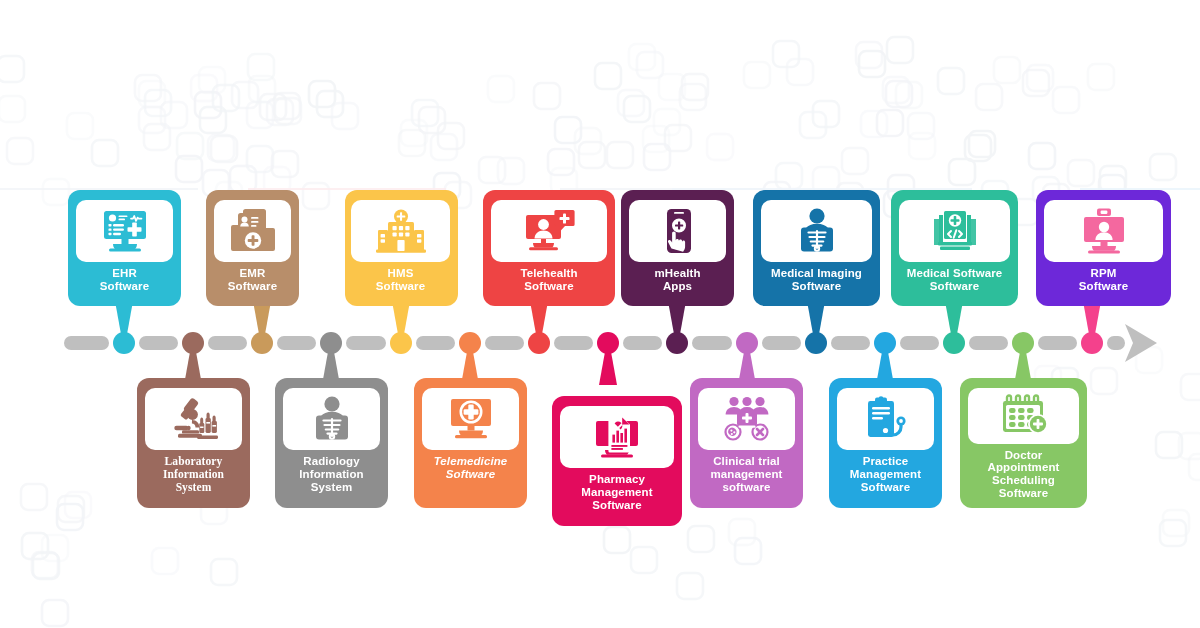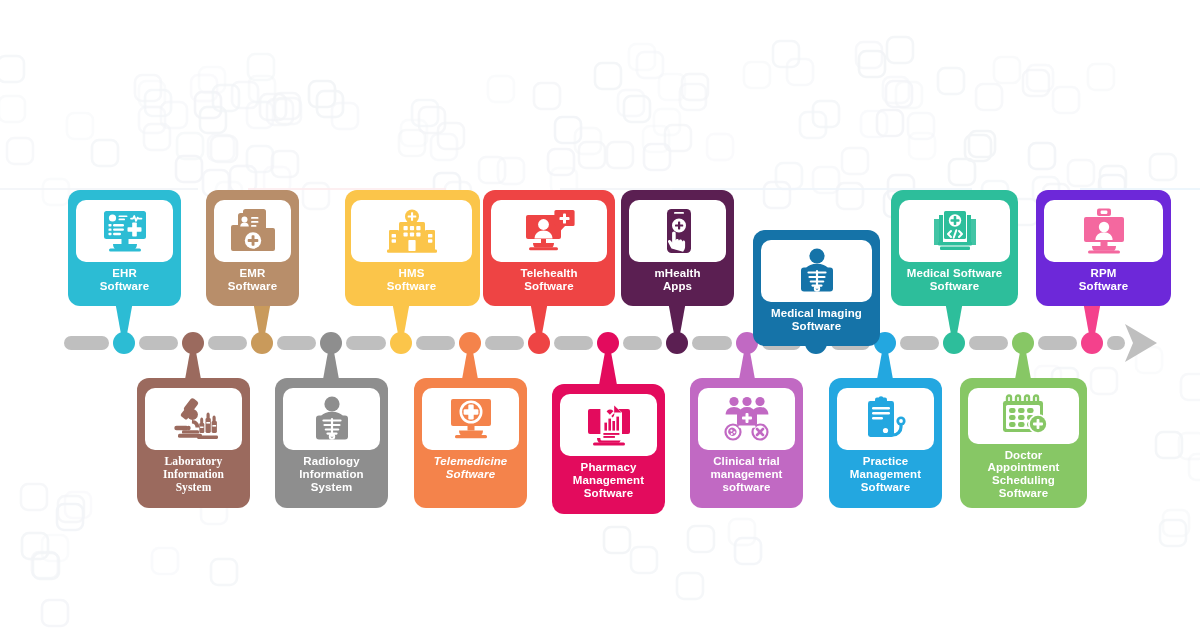--- a/index.html
+++ b/index.html
@@ -330,21 +330,21 @@
       <rect x="21.6" y="27.2" width="2.9" height="10.6" rx=".8"></rect>
       <rect x="17.7" y="31.1" width="10.6" height="2.9" rx=".8"></rect>
     </g>
           </svg>
         </div>
         <div class="clabel">
           <div>EMR</div>
           <div>Software</div>
         </div>
       </div>
-      <div class="card" style="left: 345px; width: 135px; background: rgb(251, 197, 74); top: 190px; padding-left: 6px;">
+      <div class="card" style="left: 345px; width: 113px; background: rgb(251, 197, 74); top: 190px; padding-left: 6px;">
         <div class="iconbox">
     <svg width="50" height="44" viewBox="0 0 50 44">
             <g fill="#FBC54A">
       <circle cx="25" cy="7.5" r="7"></circle>
       <rect x="12" y="13" width="26" height="29" rx="1.5"></rect>
       <rect x="2" y="21" width="10" height="21" rx="1.2"></rect>
       <rect x="38" y="21" width="10" height="21" rx="1.2"></rect>
       <rect x="0" y="40.5" width="50" height="3.2" rx="1.2"></rect>
     </g>
     <g fill="#ffffff">
@@ -409,21 +409,21 @@
     <g fill="#ffffff">
       <path d="M13.5 40.5c-1.6-2.8-3-5.2-3.4-6.4-.5-1.5.6-2.5 1.8-2 .8.3 1.6 1.5 2.2 2.5V25.4c0-1 .8-1.8 1.8-1.8s1.8.8 1.8 1.8v7.2c0-.9.7-1.6 1.6-1.6s1.6.7 1.6 1.6v.6c0-.9.7-1.6 1.6-1.6s1.6.7 1.6 1.6v.9c0-.8.7-1.5 1.5-1.5s1.5.7 1.5 1.5v4.4c0 1.6-.5 3-1.3 4.1l-.7 1.1z"></path>
     </g>
           </svg>
         </div>
         <div class="clabel">
           <div>mHealth</div>
           <div>Apps</div>
         </div>
       </div>
-      <div class="card wide" style="left: 753px; width: 127px; background: rgb(21, 115, 168); top: 190px; margin-top: 40px;">
+      <div class="card wide" style="left: 753px; width: 127px; background: rgb(21, 115, 168); top: 190px;">
         <div class="iconbox">
     <svg width="44" height="46" viewBox="0 0 44 46">
             <g fill="#1573A8">
       <circle cx="22" cy="8" r="7.6"></circle>
       <path d="M11 20c2-2.6 6-4.3 11-4.3S31 17.4 33 20z"></path>
       <rect x="6" y="19.5" width="32" height="24" rx="3"></rect>
     </g>
     <g fill="none" stroke="#ffffff" stroke-width="2.2" stroke-linecap="round">
       <path d="M22 23v17"></path>
       <path d="M13.5 24.5h17"></path>
@@ -569,21 +569,21 @@
       <rect x="22.3" y="7.6" width="5.4" height="14.8" rx="1.2"></rect>
       <rect x="17.6" y="12.3" width="14.8" height="5.4" rx="1.2"></rect>
     </g>
           </svg>
         </div>
         <div class="clabel">
           <div>Telemedicine</div>
           <div>Software</div>
         </div>
       </div>
-      <div class="card" style="left: 552px; width: 113px; background: rgb(227, 11, 93); top: 384px;">
+      <div class="card" style="left: 552px; width: 130px; background: rgb(227, 11, 93); top: 396px;">
         <div class="iconbox">
     <svg width="50" height="44" viewBox="0 0 50 44">
             <g fill="#E30B5D">
       <rect x="4" y="6" width="42" height="25" rx="2"></rect>
       <rect x="21.5" y="31" width="7" height="4"></rect>
       <path d="M13 35h24c0 3.3-2 4.7-2 4.7H15S13 38.3 13 35z"></path>
       <rect x="9" y="39.5" width="32" height="3.1" rx="1.5"></rect>
     </g>
     <g fill="#ffffff">
       <path d="M18 2h12l8 7.5V36a1.6 1.6 0 0 1-1.6 1.6H18A1.6 1.6 0 0 1 16.4 36V3.6A1.6 1.6 0 0 1 18 2z"></path>

